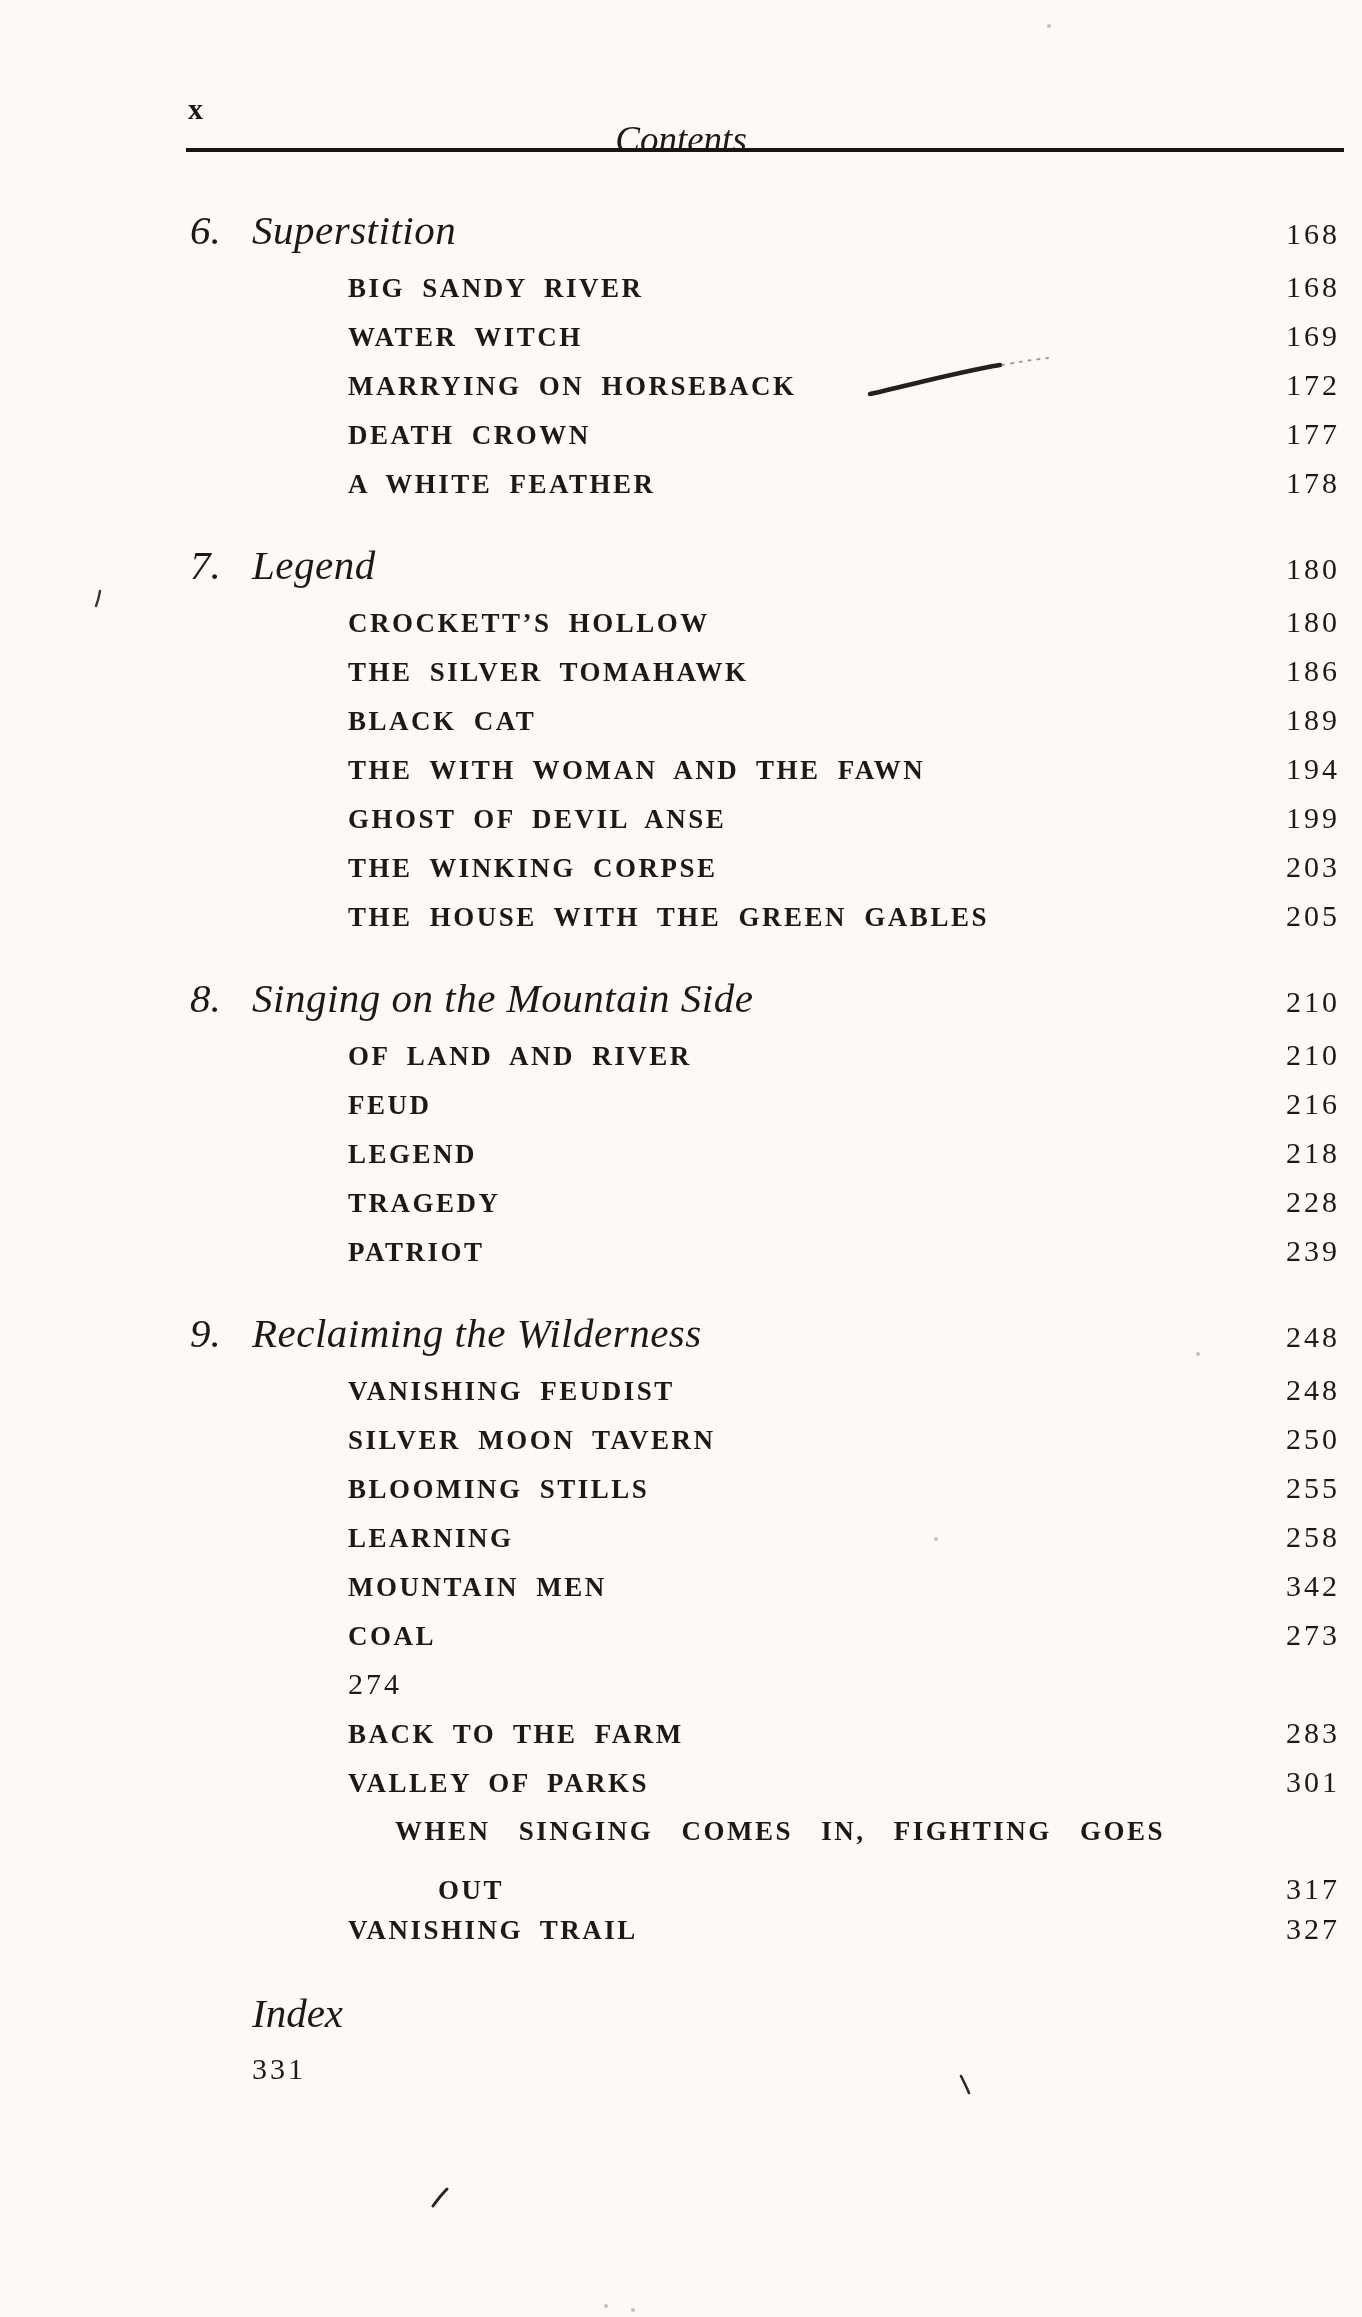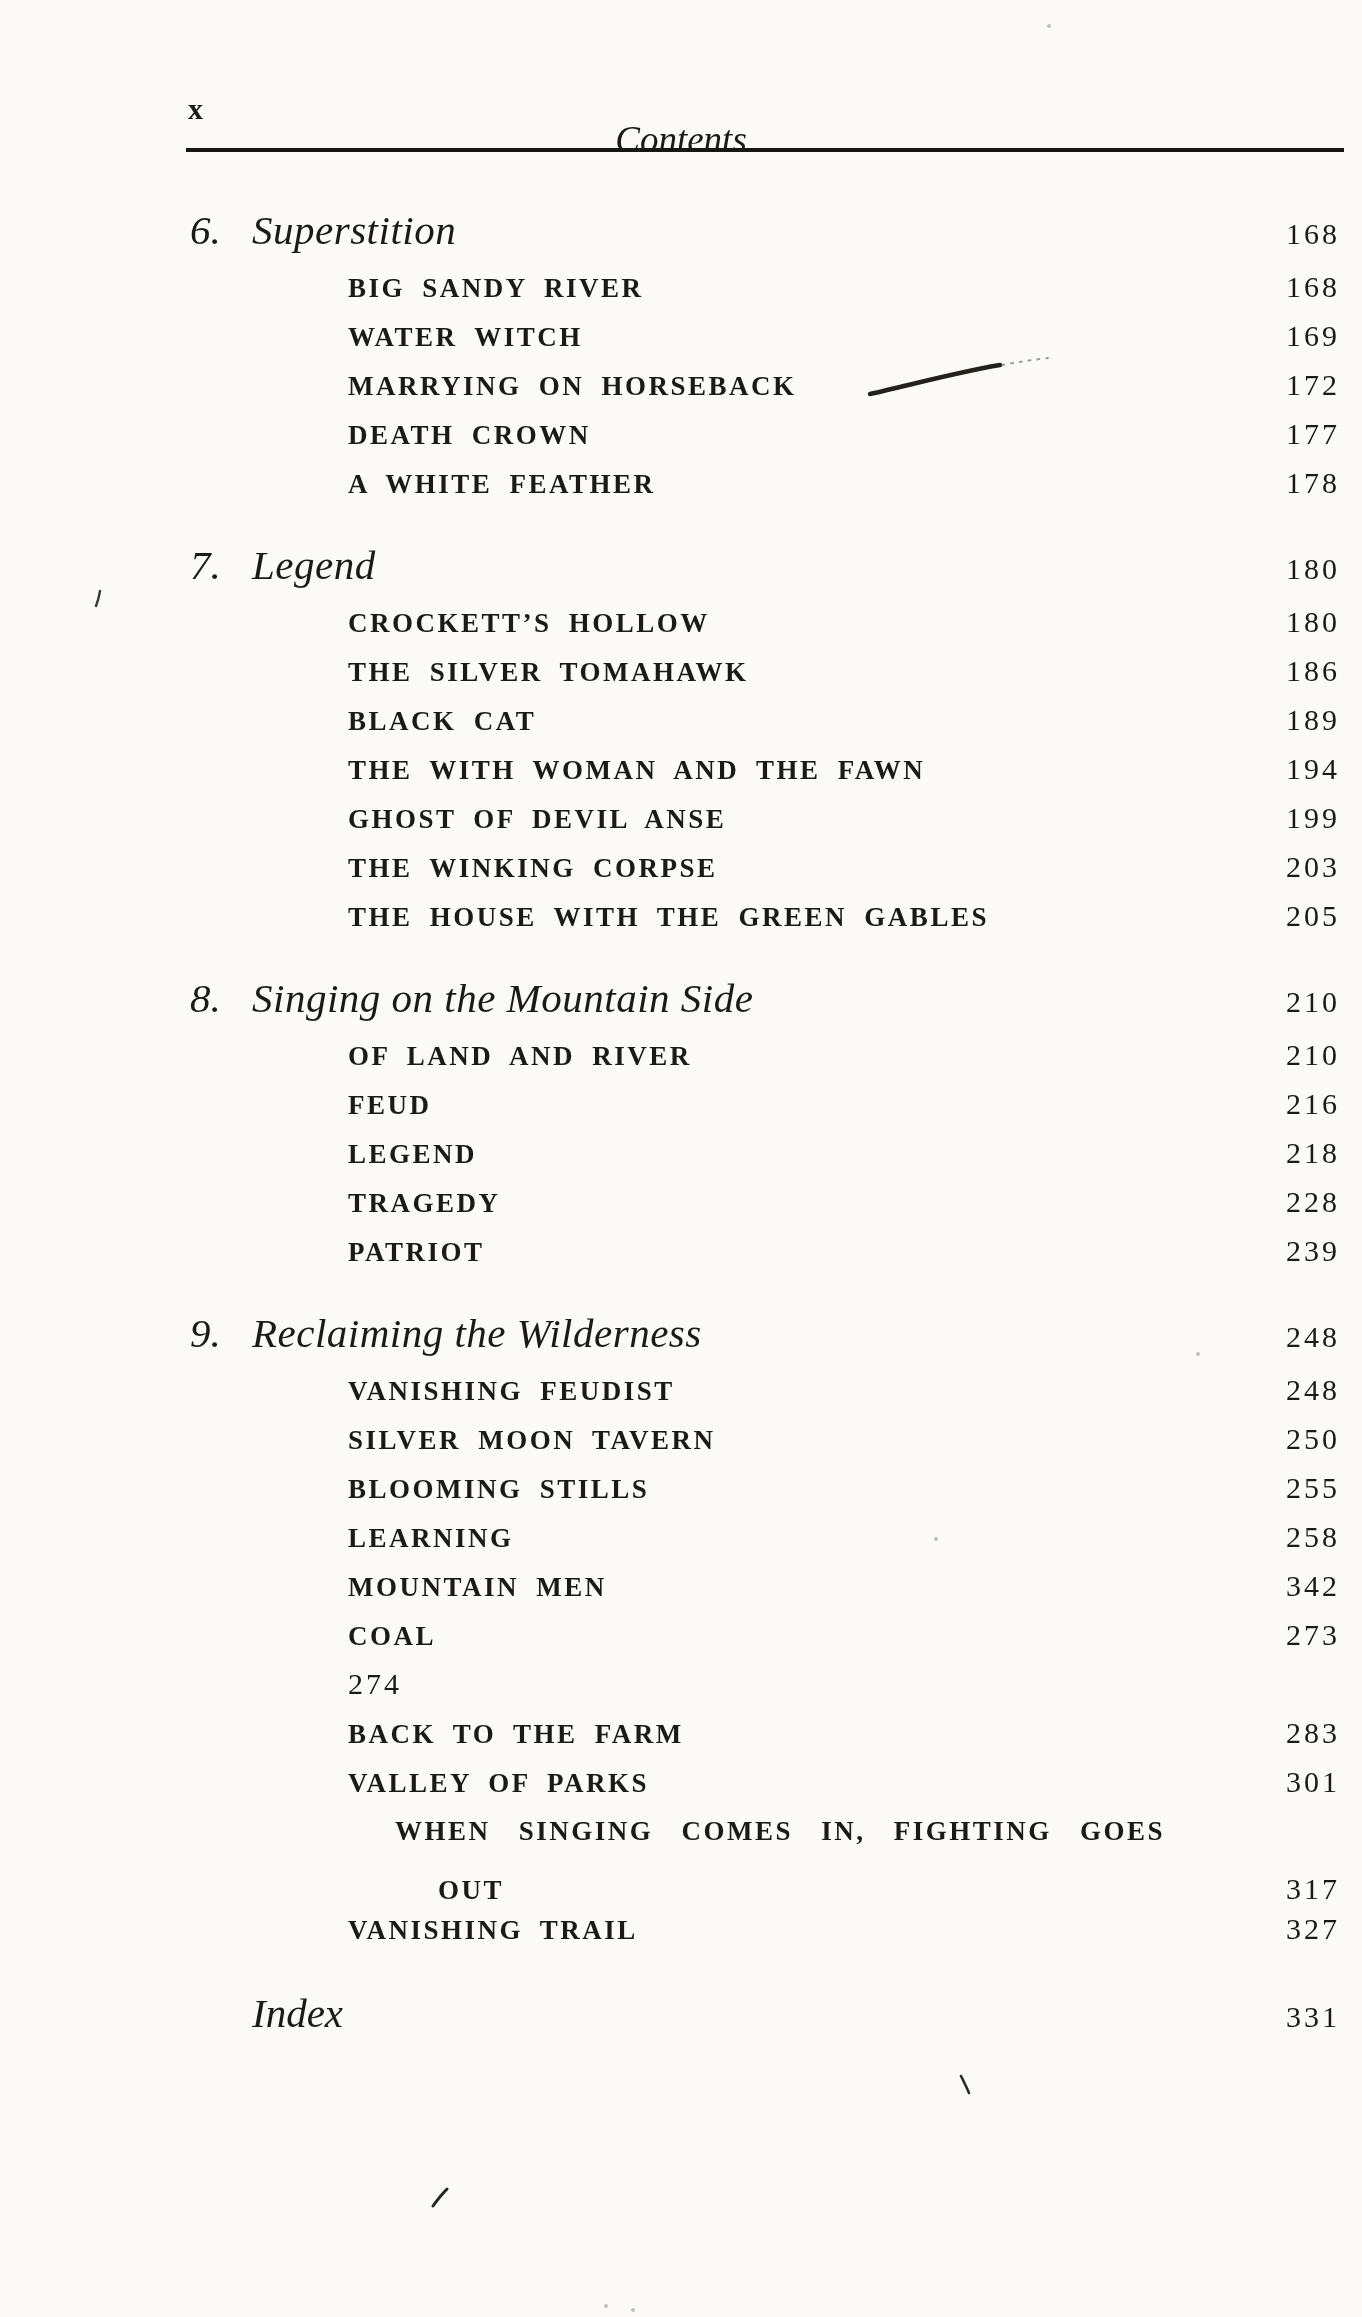--- a/index.html
+++ b/index.html
@@ -50,21 +50,21 @@
     letter-spacing:2.5px;word-spacing:8px;
   }
   .entry-label{flex:1;}
   .entry-row .page-num{font-size:30px;}
   .spread{word-spacing:19px;margin-left:47px;}
   .out-indent{padding-left:90px;margin-top:10px;}
 
   .index-row{
     display:flex;align-items:baseline;
     font-style:italic;font-size:41px;line-height:56px;height:56px;
-    margin-top:28px;padding-left:62px;
+    margin-top:28px;padding-left:62px;flex-direction:column;
   }
   .index-label{flex:1;}
 
   
   .artifact{position:absolute;pointer-events:none;}
   .speck{
     position:absolute;width:4px;height:4px;border-radius:50%;
     background:#6b675f;opacity:.38;
   }
 </style>

